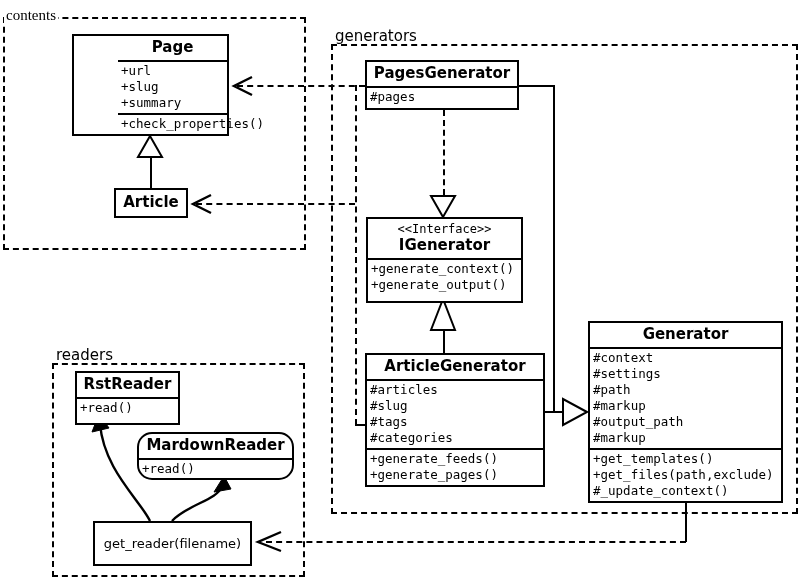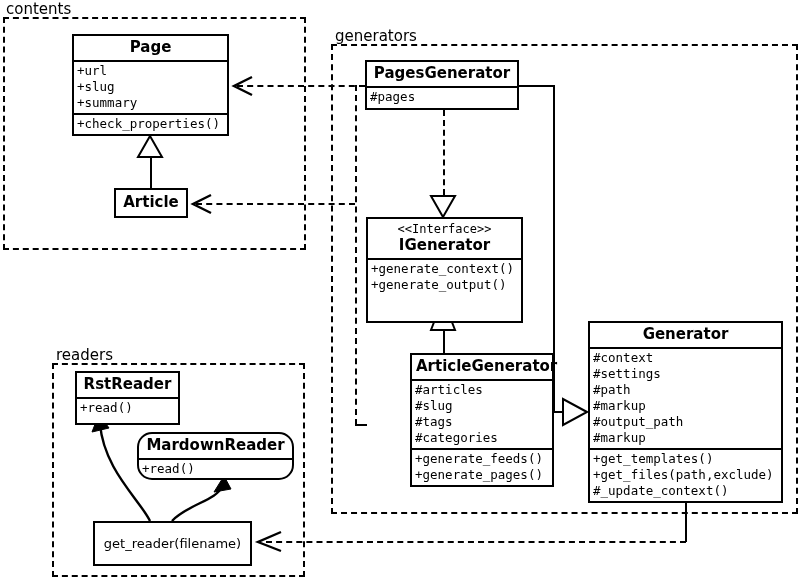--- a/index.html
+++ b/index.html
@@ -33,21 +33,21 @@
 
   svg.ov{position:absolute;left:0;top:0;width:803px;height:579px;overflow:visible;
          pointer-events:none;}
 </style>
 </head>
 <body>
 
 <div id="stage">
 
   <div class="pkg" style="left:3px;top:17px;width:303px;height:233px;"></div>
-  <div class="pkg-label" style="left:4px;top:1px;">contents</div>
+  <div class="pkg-label" style="left:4px;top:7px;font-family:Liberation Serif, serif;">contents</div>
 
   <div class="pkg" style="left:331px;top:44px;width:467px;height:470px;"></div>
   <div class="pkg-label" style="left:333px;top:28px;">generators</div>
 
   <div class="pkg" style="left:52px;top:363px;width:253px;height:214px;"></div>
   <div class="pkg-label" style="left:54px;top:347px;">readers</div>
 
   <div class="dash-h" style="left:237px;top:85px;width:128px;"></div>
 
   <div class="dash-v" style="left:355px;top:85px;height:340px;"></div>
@@ -84,21 +84,21 @@
 
     <polyline points="281,532 258,542 281,551" fill="none" stroke="#000" stroke-width="2.4"></polyline>
 
     <path d="M 150,521 C 140,500 104,470 100,424" fill="none" stroke="#000" stroke-width="2.4"></path>
     <polygon points="99,414 92,432 109,428" fill="#000" stroke="#000" stroke-width="1"></polygon>
 
     <path d="M 172,521 C 186,505 218,500 222,486" fill="none" stroke="#000" stroke-width="2.4"></path>
     <polygon points="224,476 214,492 231,489" fill="#000" stroke="#000" stroke-width="1"></polygon>
   </svg>
 
-  <div class="cls" style="left:72px;top:34px;width:157px;height:102px;">
+  <div class="cls" style="left:72px;top:34px;width:157px;height:102px;padding-left:44px;">
     <div class="hdr">Page</div>
     <div class="cmp">
       <div>+url</div>
       <div>+slug</div>
       <div>+summary</div>
     </div>
     <div class="cmp">
       <div>+check_properties()</div>
     </div>
   </div>
@@ -107,32 +107,32 @@
     <div class="hdr" style="border-bottom:none;">Article</div>
   </div>
 
   <div class="cls" style="left:365px;top:60px;width:154px;height:50px;">
     <div class="hdr">PagesGenerator</div>
     <div class="cmp">
       <div>#pages</div>
     </div>
   </div>
 
-  <div class="cls" style="left:366px;top:217px;width:157px;height:106px;">
+  <div class="cls" style="left:366px;top:217px;width:157px;height:86px;">
     <div class="hdr">
       <span class="stereo">&lt;&lt;Interface&gt;&gt;</span>
       <span>IGenerator</span>
     </div>
     <div class="cmp">
       <div>+generate_context()</div>
       <div>+generate_output()</div>
     </div>
   </div>
 
-  <div class="cls" style="left:365px;top:353px;width:144px;height:134px;margin-left:45px;">
+  <div class="cls" style="left:365px;top:353px;width:180px;height:134px;">
     <div class="hdr">ArticleGenerator</div>
     <div class="cmp">
       <div>#articles</div>
       <div>#slug</div>
       <div>#tags</div>
       <div>#categories</div>
     </div>
     <div class="cmp">
       <div>+generate_feeds()</div>
       <div>+generate_pages()</div>

